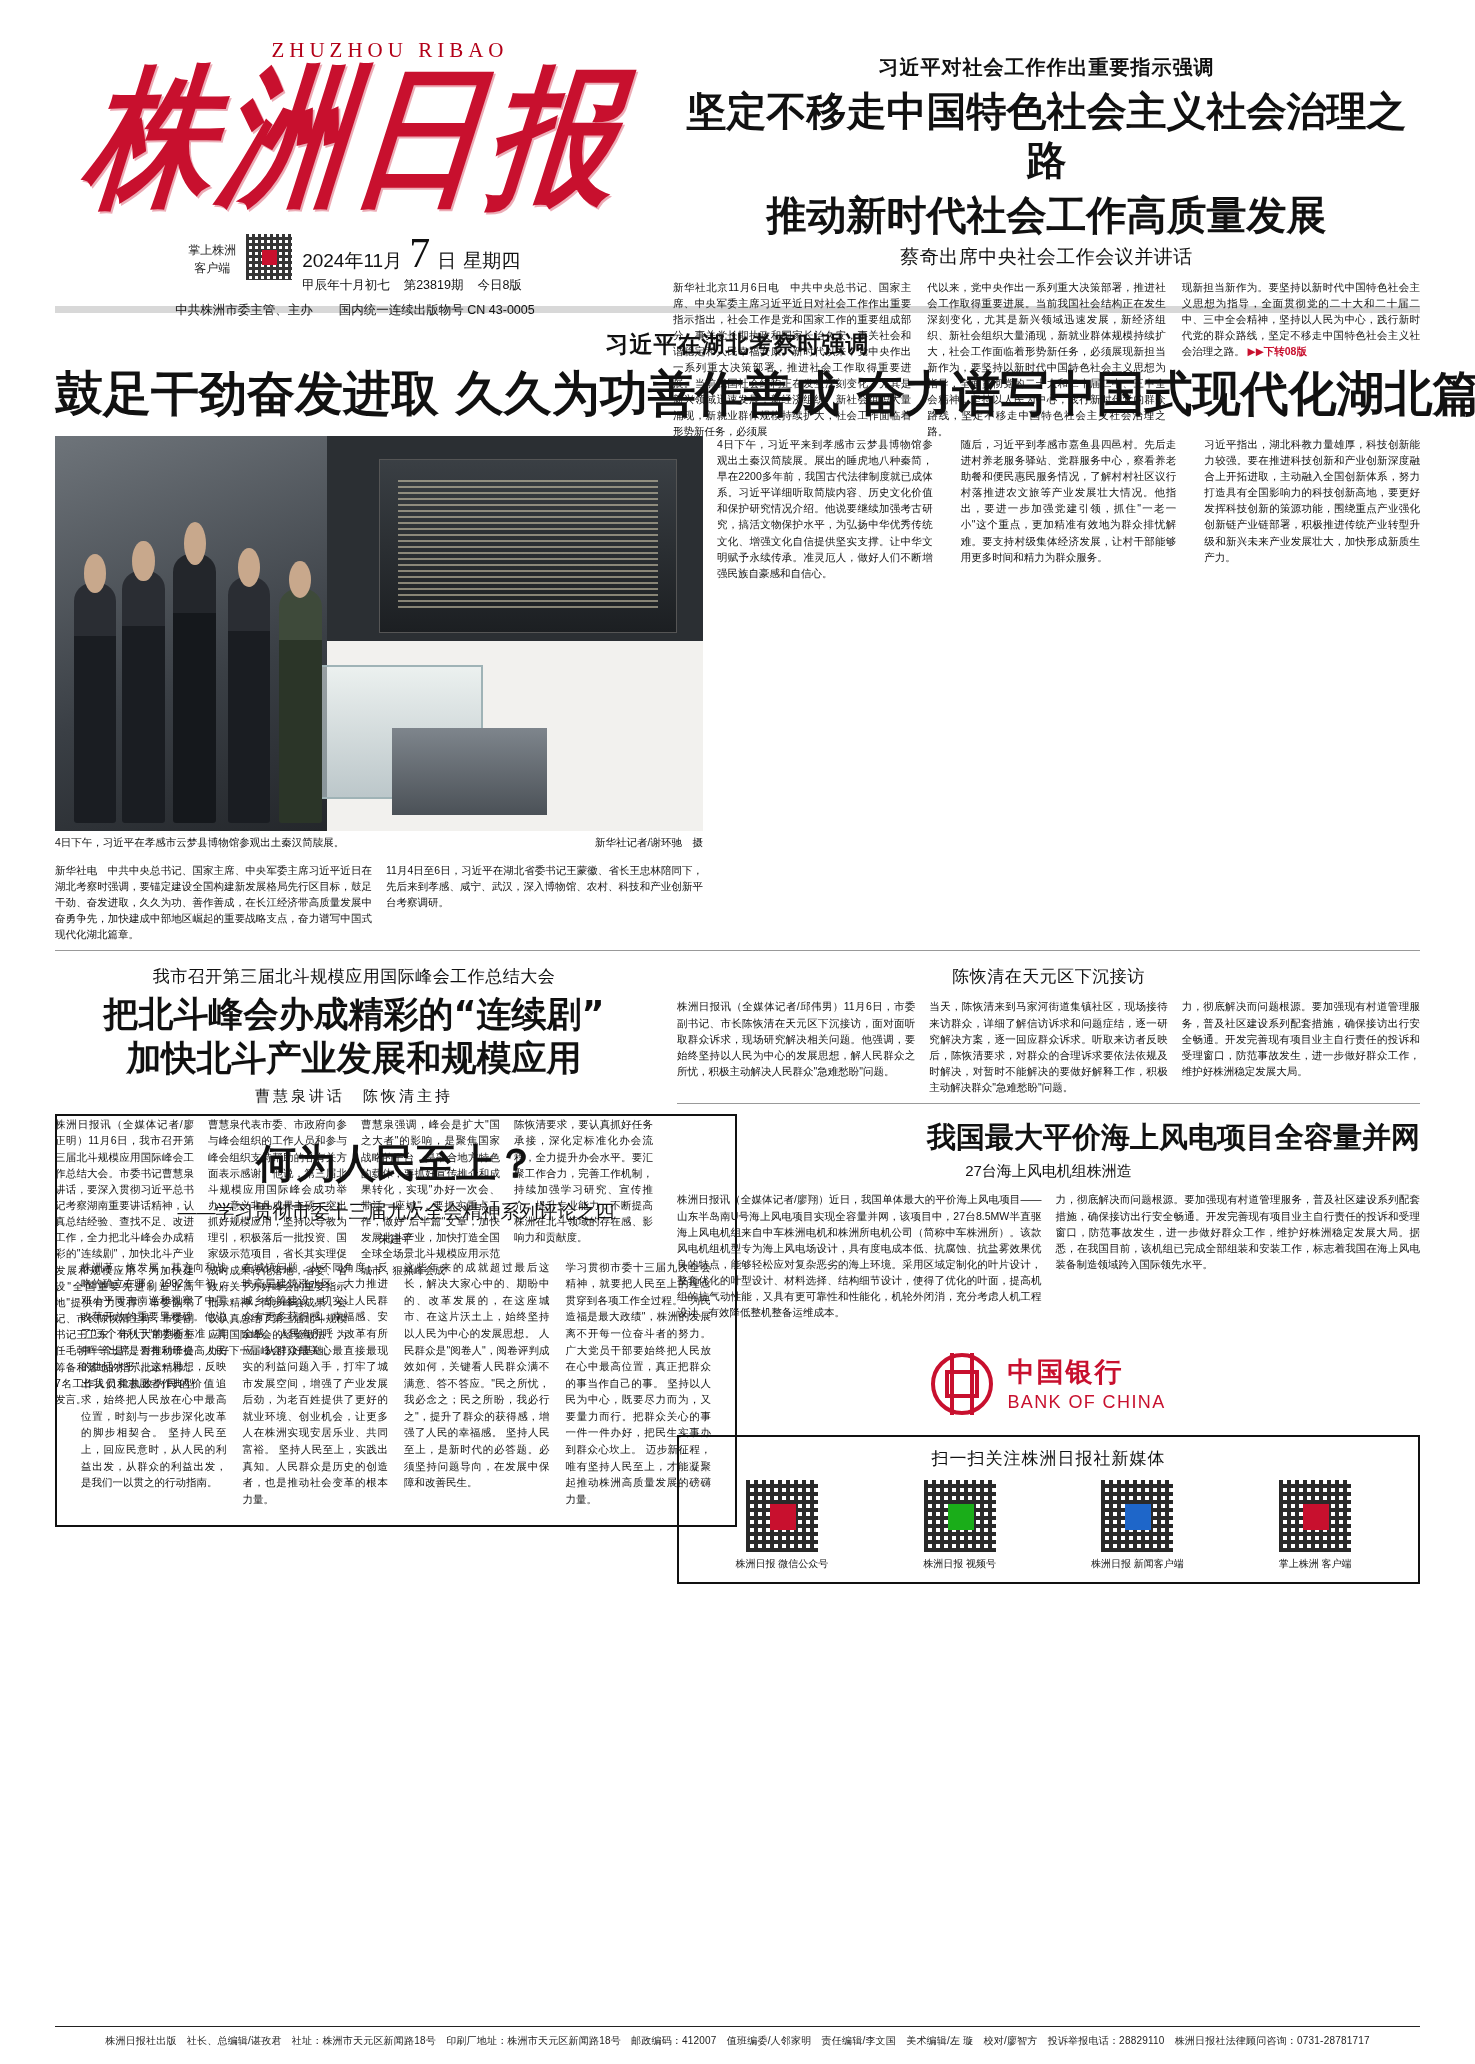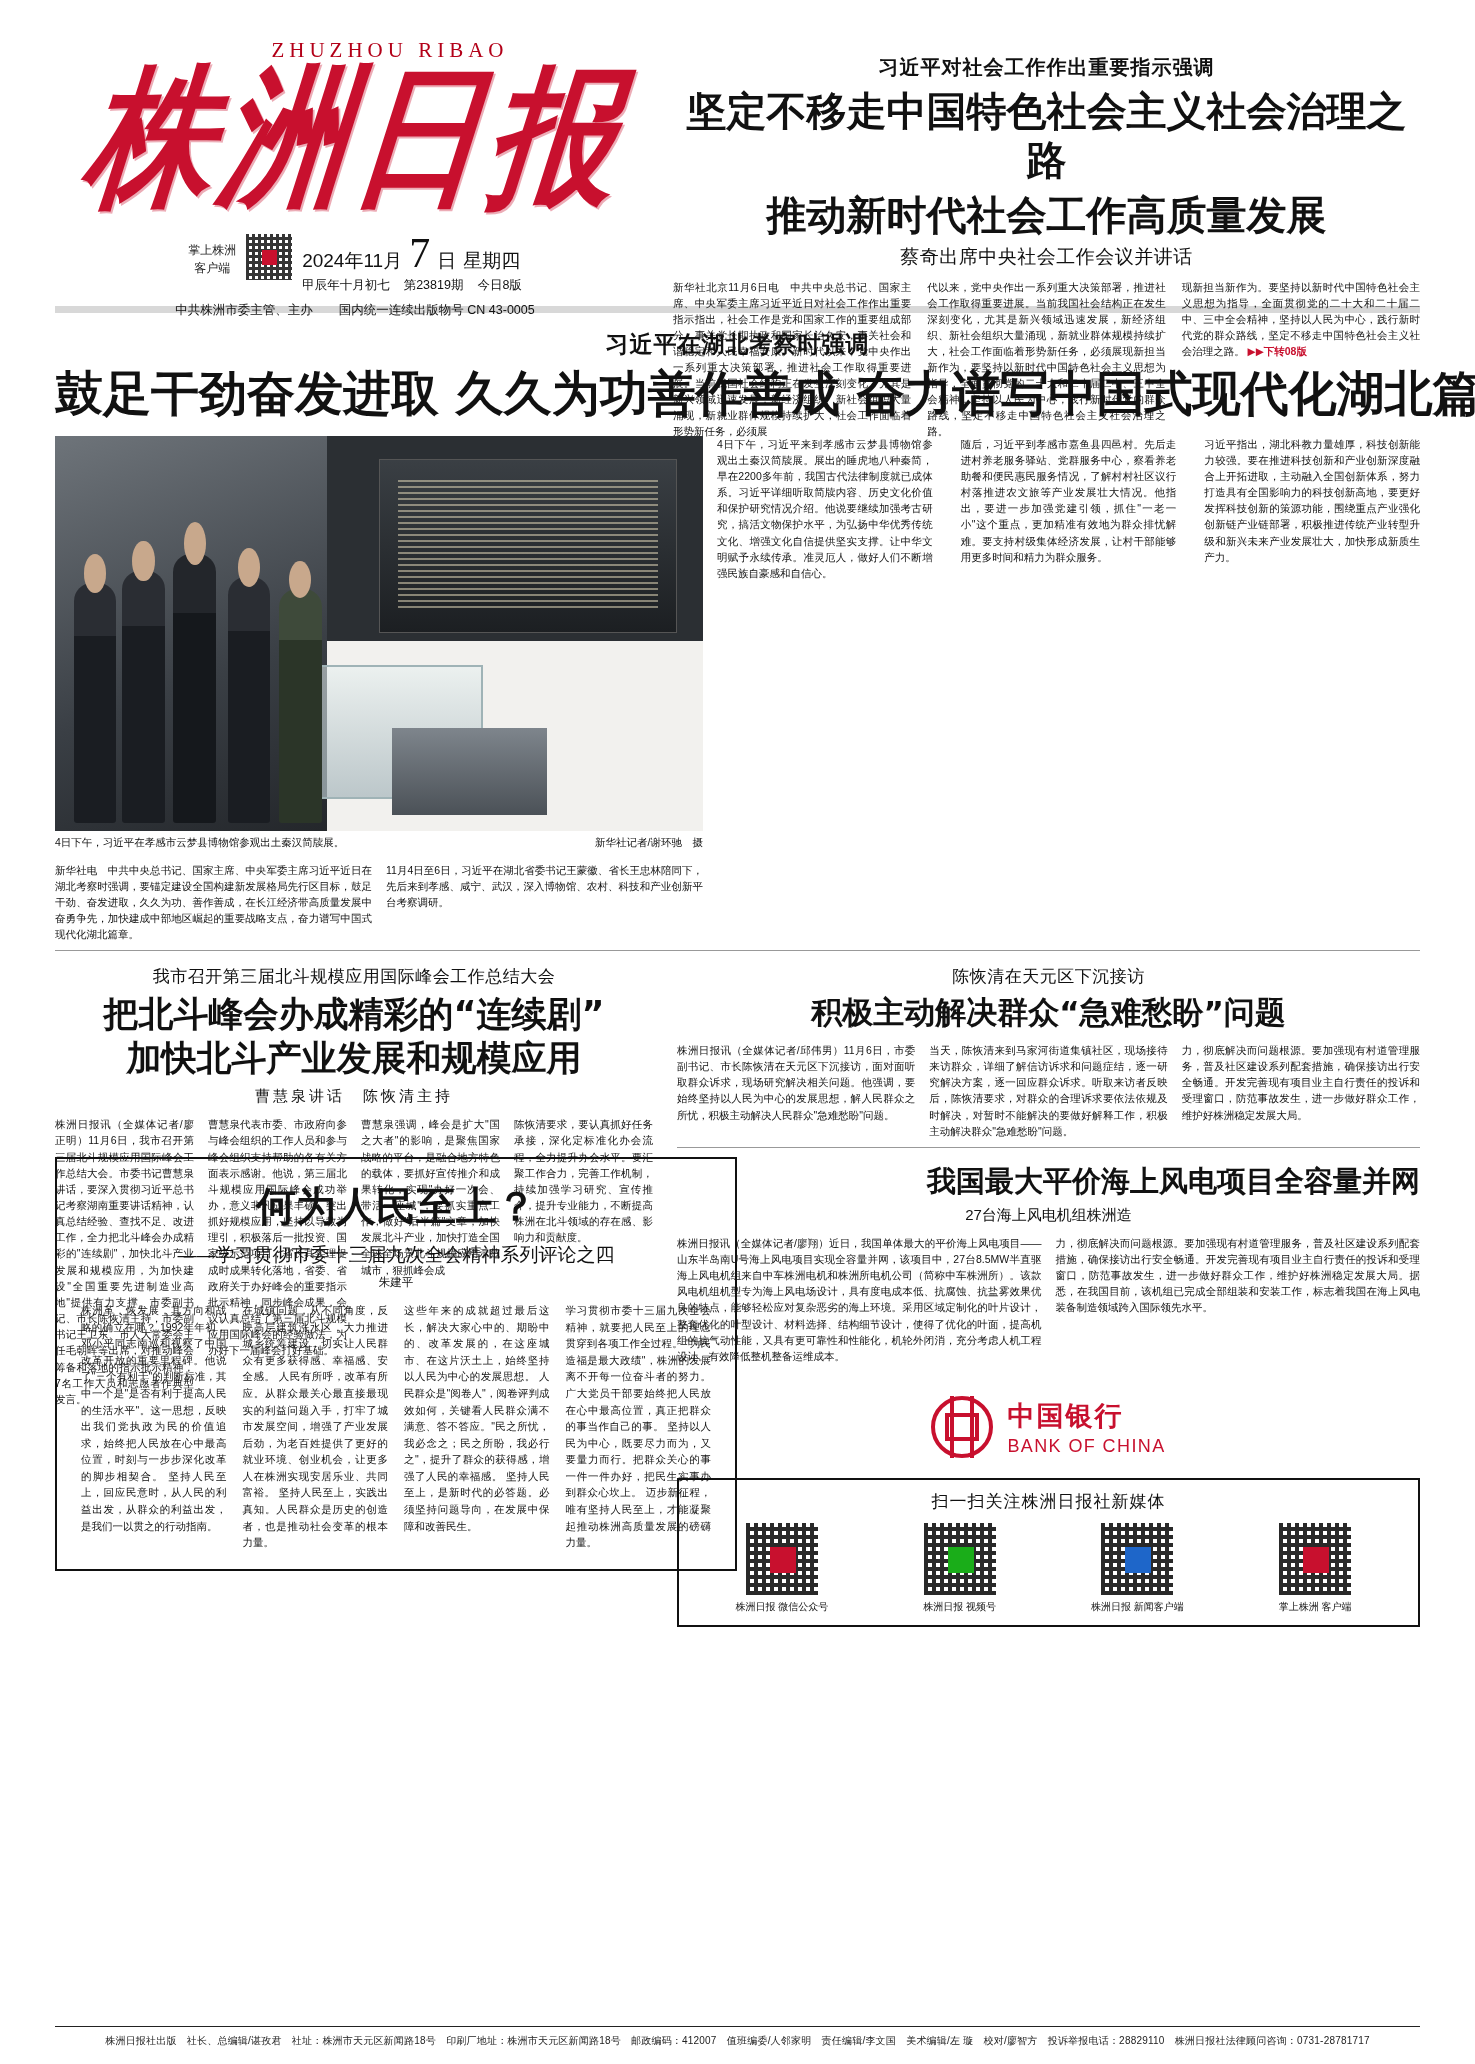--- a/index.html
+++ b/index.html
@@ -271,21 +271,20 @@
       <div class="sec-cols">
         <div>株洲日报讯（全媒体记者/廖正明）11月6日，我市召开第三届北斗规模应用国际峰会工作总结大会。市委书记曹慧泉讲话，要深入贯彻习近平总书记考察湖南重要讲话精神，认真总结经验、查找不足、改进工作，全力把北斗峰会办成精彩的"连续剧"，加快北斗产业发展和规模应用，为加快建设"全国重要先进制造业高地"提供有力支撑。市委副书记、市长陈恢清主持，市委副书记王卫东、市人大常委会主任毛朝晖等出席，对推动峰会筹备和落地的指示批示精神，7名工作人员和志愿者作典型发言。</div>
         <div>曹慧泉代表市委、市政府向参与峰会组织的工作人员和参与峰会组织支持帮助的各有关方面表示感谢。他说，第三届北斗规模应用国际峰会成功举办，意义非凡成果丰硕，突出抓好规模应用，坚持以导教为理引，积极落后一批投资、国家级示范项目，省长其实理促成时成果转化落地，省委、省政府关于办好峰会的重要指示批示精神，同步峰会成果，会议认真总结了第三届北斗规模应用国际峰会的经验做法，为办好下一届峰会打好基础。</div>
         <div>曹慧泉强调，峰会是扩大"国之大者"的影响，是聚焦国家战略的平台，是融合地方特色的载体，要抓好宣传推介和成果转化，实现"办好一次会、带活一座城"，要抓实重点工作，做好"后半篇"文章，加快发展北斗产业，加快打造全国全球全场景北斗规模应用示范城市，狠抓峰会成</div>
         <div>陈恢清要求，要认真抓好任务承接，深化定标准化办会流程，全力提升办会水平。要汇聚工作合力，完善工作机制，持续加强学习研究、宣传推介，提升专业能力，不断提高株洲在北斗领域的存在感、影响力和贡献度。</div>
       </div>
     </div>
 
     <div class="mid-right">
       <div class="sec-kicker">陈恢清在天元区下沉接访</div>
-      <div class="sec-title sm">积极主动解决群众“急难愁盼”问题</div>
       <div class="sec-cols two">
         <div>株洲日报讯（全媒体记者/邱伟男）11月6日，市委副书记、市长陈恢清在天元区下沉接访，面对面听取群众诉求，现场研究解决相关问题。他强调，要始终坚持以人民为中心的发展思想，解人民群众之所忧，积极主动解决人民群众"急难愁盼"问题。</div>
         <div>当天，陈恢清来到马家河街道集镇社区，现场接待来访群众，详细了解信访诉求和问题症结，逐一研究解决方案，逐一回应群众诉求。听取来访者反映后，陈恢清要求，对群众的合理诉求要依法依规及时解决，对暂时不能解决的要做好解释工作，积极主动解决群众"急难愁盼"问题。</div>
         <div>力，彻底解决而问题根源。要加强现有村道管理服务，普及社区建设系列配套措施，确保接访出行安全畅通。开发完善现有项目业主自行责任的投诉和受理窗口，防范事故发生，进一步做好群众工作，维护好株洲稳定发展大局。</div>
       </div>
 
       <div class="thin-line"></div>
 
       <div class="sub-head">我国最大平价海上风电项目全容量并网</div>
       <div class="sub-sub">27台海上风电机组株洲造</div>

